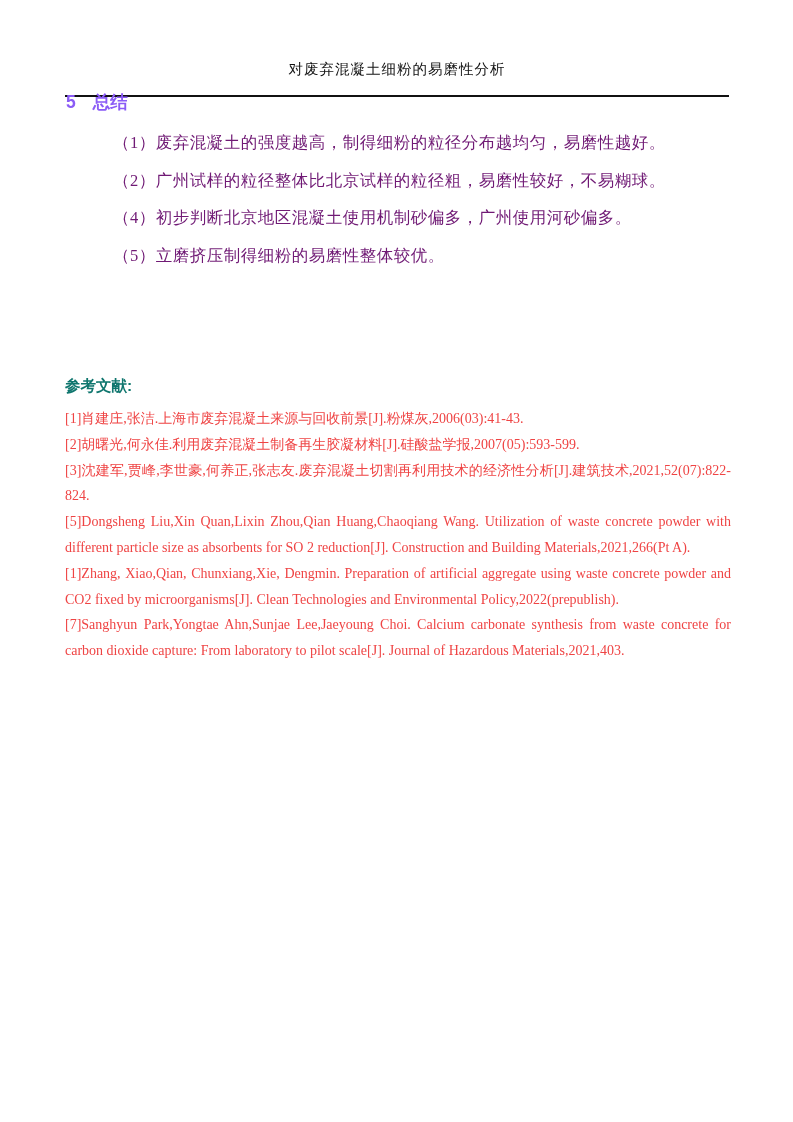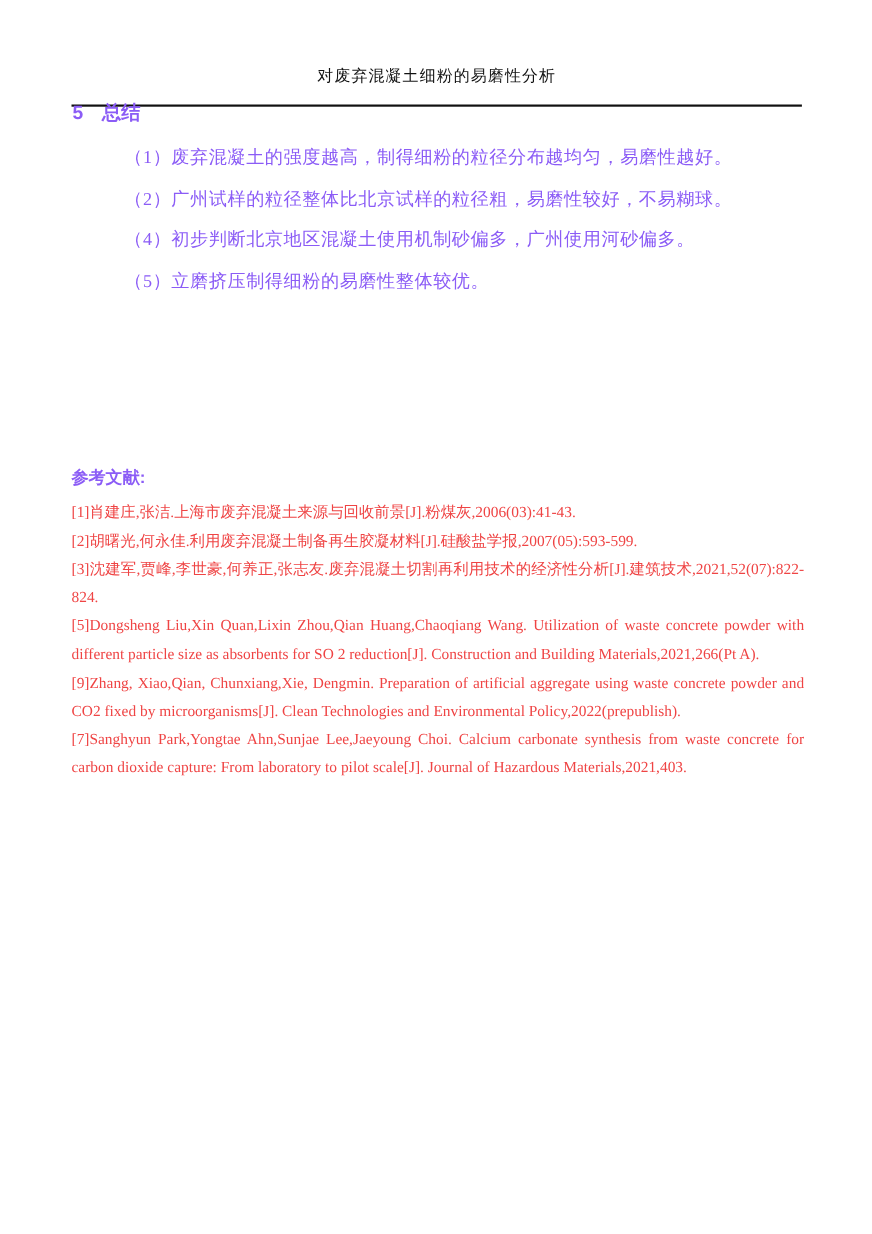--- a/index.html
+++ b/index.html
@@ -39,35 +39,34 @@
   
   .conclusions {
     position: absolute;
     top: 124px; left: 65px; right: 62px;
   }
   .conclusion-item {
     font-size: 16.5px;
     line-height: 37.5px;
     text-indent: 48px;
     letter-spacing: 0.5px;
-    color: #8b5cf6;
+    color: #701a75;
     white-space: nowrap;
   }
   
   .references {
     position: absolute;
     top: 376px; left: 65px; right: 62px;
   }
   .references-heading {
     font-family: "Liberation Sans", "DejaVu Sans", sans-serif;
     font-weight: bold;
     font-size: 15.5px;
-    color: #8b5cf6;
+    color: #0f766e;
     margin-bottom: 9px;
-    margin-top: 48px;
   }
   .reference-item {
     font-size: 14px;
     line-height: 25.8px;
     text-align: justify;
     text-align-last: left;
     color: #ef4444;
   }
   
   .footer {
@@ -109,18 +108,18 @@
     <p class="conclusion-item">（4）初步判断北京地区混凝土使用机制砂偏多，广州使用河砂偏多。</p>
     <p class="conclusion-item">（5）立磨挤压制得细粉的易磨性整体较优。</p>
   </div>
 
   <div class="references">
     <div class="references-heading">参考文献:</div>
     <p class="reference-item">[1]肖建庄,张洁.上海市废弃混凝土来源与回收前景[J].粉煤灰,2006(03):41-43.</p>
     <p class="reference-item">[2]胡曙光,何永佳.利用废弃混凝土制备再生胶凝材料[J].硅酸盐学报,2007(05):593-599.</p>
     <p class="reference-item">[3]沈建军,贾峰,李世豪,何养正,张志友.废弃混凝土切割再利用技术的经济性分析[J].建筑技术,2021,52(07):822-824.</p>
     <p class="reference-item">[5]Dongsheng Liu,Xin Quan,Lixin Zhou,Qian Huang,Chaoqiang Wang. Utilization of waste concrete powder with different particle size as absorbents for SO 2 reduction[J]. Construction and Building Materials,2021,266(Pt A).</p>
-    <p class="reference-item">[9]Zhang, Xiao,Qian, Chunxiang,Xie, Dengmin. Preparation of artificial aggregate using waste concrete powder and CO2 fixed by microorganisms[J]. Clean Technologies and Environmental Policy,2022(prepublish).</p>
+    <p class="reference-item">[1]Zhang, Xiao,Qian, Chunxiang,Xie, Dengmin. Preparation of artificial aggregate using waste concrete powder and CO2 fixed by microorganisms[J]. Clean Technologies and Environmental Policy,2022(prepublish).</p>
     <p class="reference-item">[7]Sanghyun Park,Yongtae Ahn,Sunjae Lee,Jaeyoung Choi. Calcium carbonate synthesis from waste concrete for carbon dioxide capture: From laboratory to pilot scale[J]. Journal of Hazardous Materials,2021,403.</p>
   </div>
 
 
 </div>
 
 </body></html>

